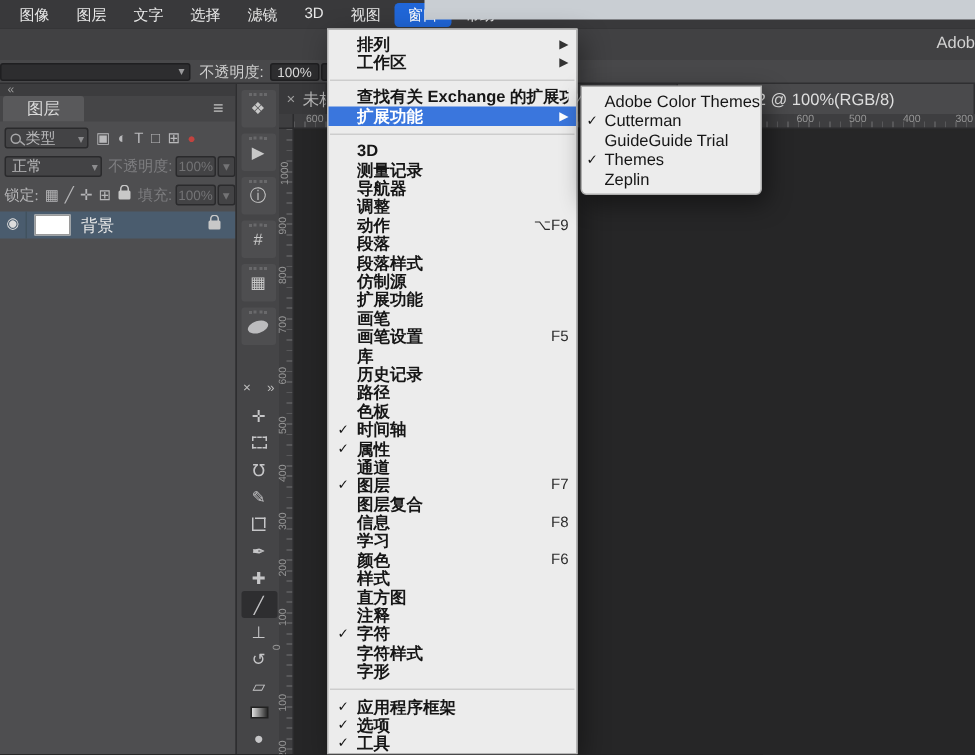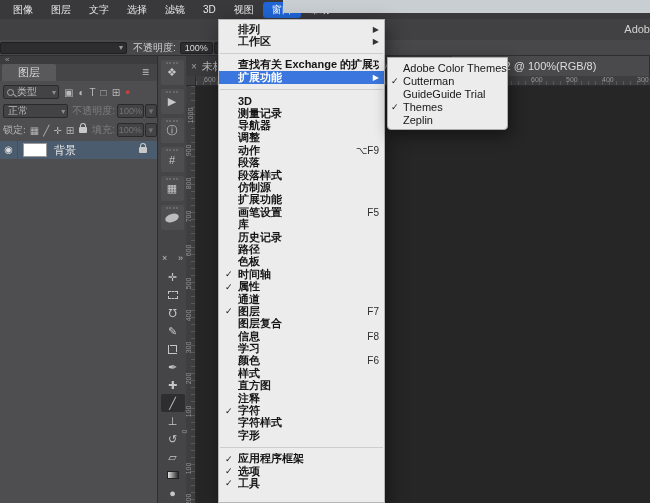--- a/index.html
+++ b/index.html
@@ -308,20 +308,24 @@
       <div class="dd-row">
         <span class="chk"></span>
         <span class="lbl">仿制源</span>
       </div>
       <div class="dd-row">
         <span class="chk"></span>
         <span class="lbl">扩展功能</span>
       </div>
       <div class="dd-row">
         <span class="chk"></span>
+        <span class="lbl">画笔</span>
+      </div>
+      <div class="dd-row">
+        <span class="chk"></span>
         <span class="lbl">画笔设置</span>
         <span class="sc">F5</span>
       </div>
       <div class="dd-row">
         <span class="chk"></span>
         <span class="lbl">库</span>
       </div>
       <div class="dd-row">
         <span class="chk"></span>
         <span class="lbl">历史记录</span>

